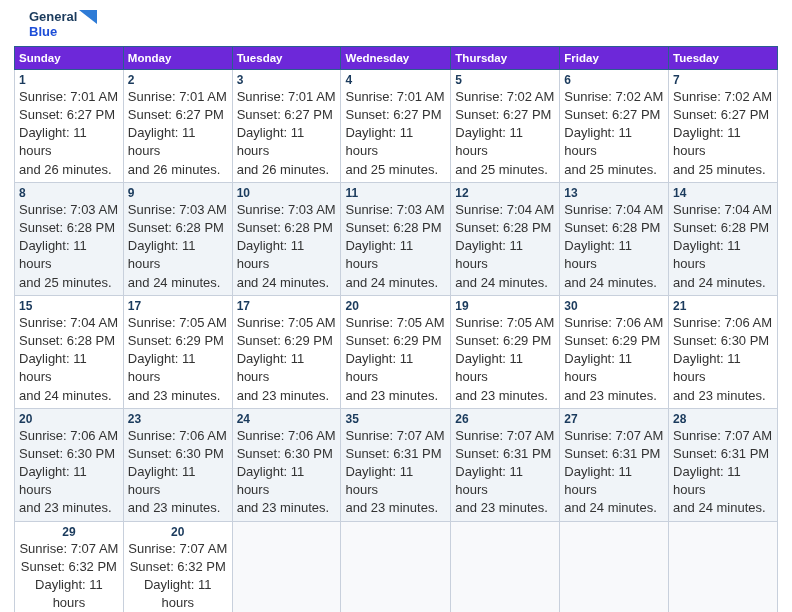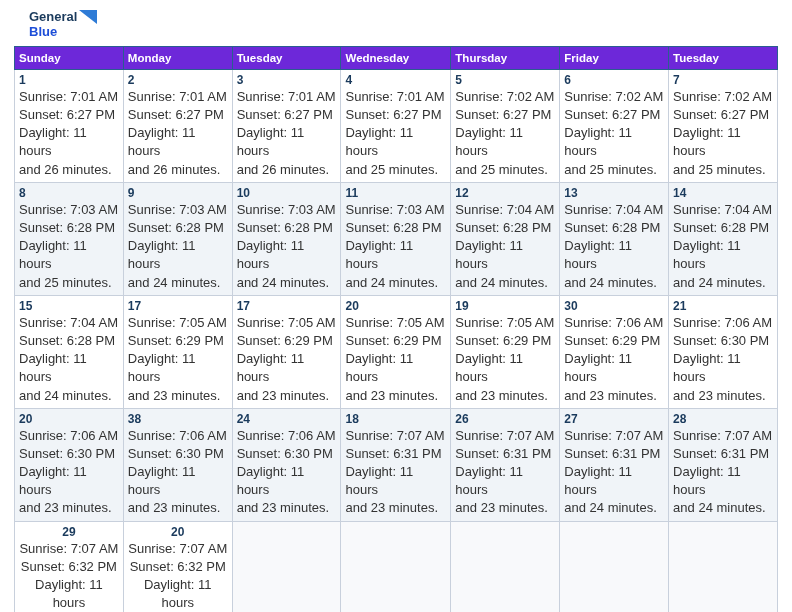--- a/index.html
+++ b/index.html
@@ -214,29 +214,29 @@
     <div class="day-number">21</div>
     <div class="day-info">Sunrise: 7:06 AM<br>Sunset: 6:30 PM<br>Daylight: 11 hours<br>and 23 minutes.</div>
   </td>
         </tr>
         <tr>
           <td>
     <div class="day-number">20</div>
     <div class="day-info">Sunrise: 7:06 AM<br>Sunset: 6:30 PM<br>Daylight: 11 hours<br>and 23 minutes.</div>
   </td>
           <td>
-    <div class="day-number">38</div>
+    <div class="day-number">23</div>
     <div class="day-info">Sunrise: 7:06 AM<br>Sunset: 6:30 PM<br>Daylight: 11 hours<br>and 23 minutes.</div>
   </td>
           <td>
     <div class="day-number">24</div>
     <div class="day-info">Sunrise: 7:06 AM<br>Sunset: 6:30 PM<br>Daylight: 11 hours<br>and 23 minutes.</div>
   </td>
           <td>
-    <div class="day-number">18</div>
+    <div class="day-number">35</div>
     <div class="day-info">Sunrise: 7:07 AM<br>Sunset: 6:31 PM<br>Daylight: 11 hours<br>and 23 minutes.</div>
   </td>
           <td>
     <div class="day-number">26</div>
     <div class="day-info">Sunrise: 7:07 AM<br>Sunset: 6:31 PM<br>Daylight: 11 hours<br>and 23 minutes.</div>
   </td>
           <td>
     <div class="day-number">27</div>
     <div class="day-info">Sunrise: 7:07 AM<br>Sunset: 6:31 PM<br>Daylight: 11 hours<br>and 24 minutes.</div>
   </td>

